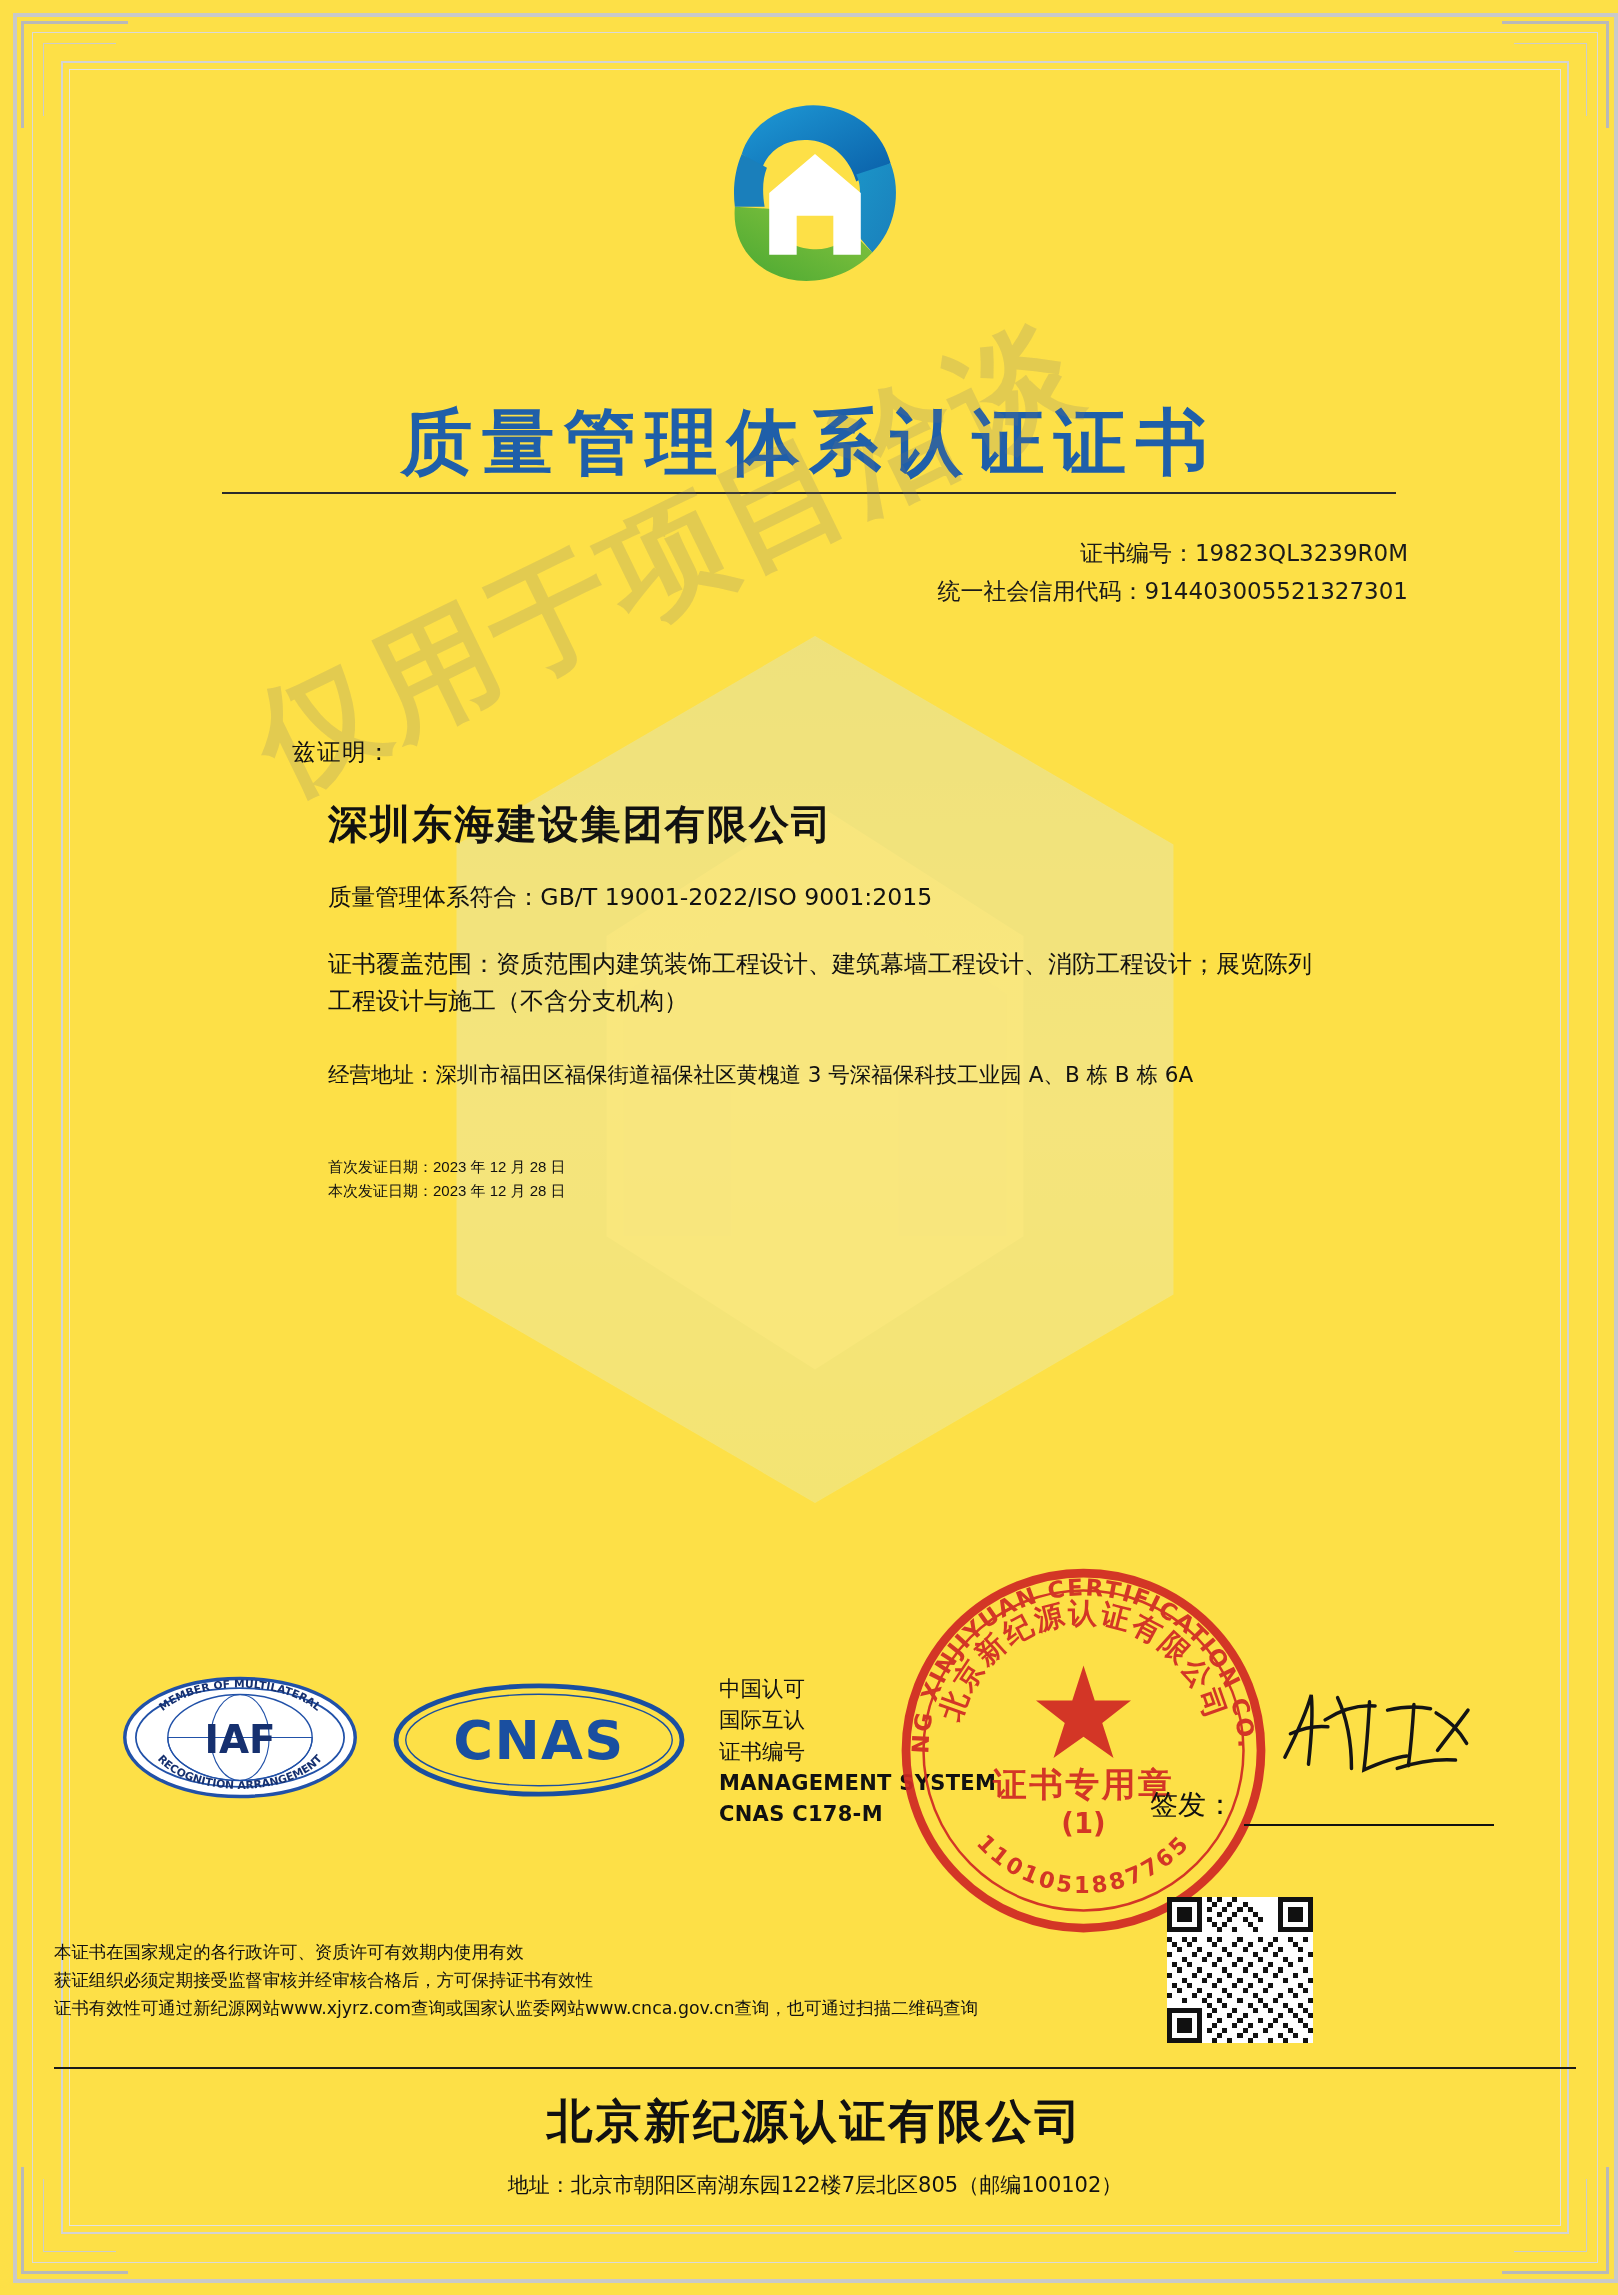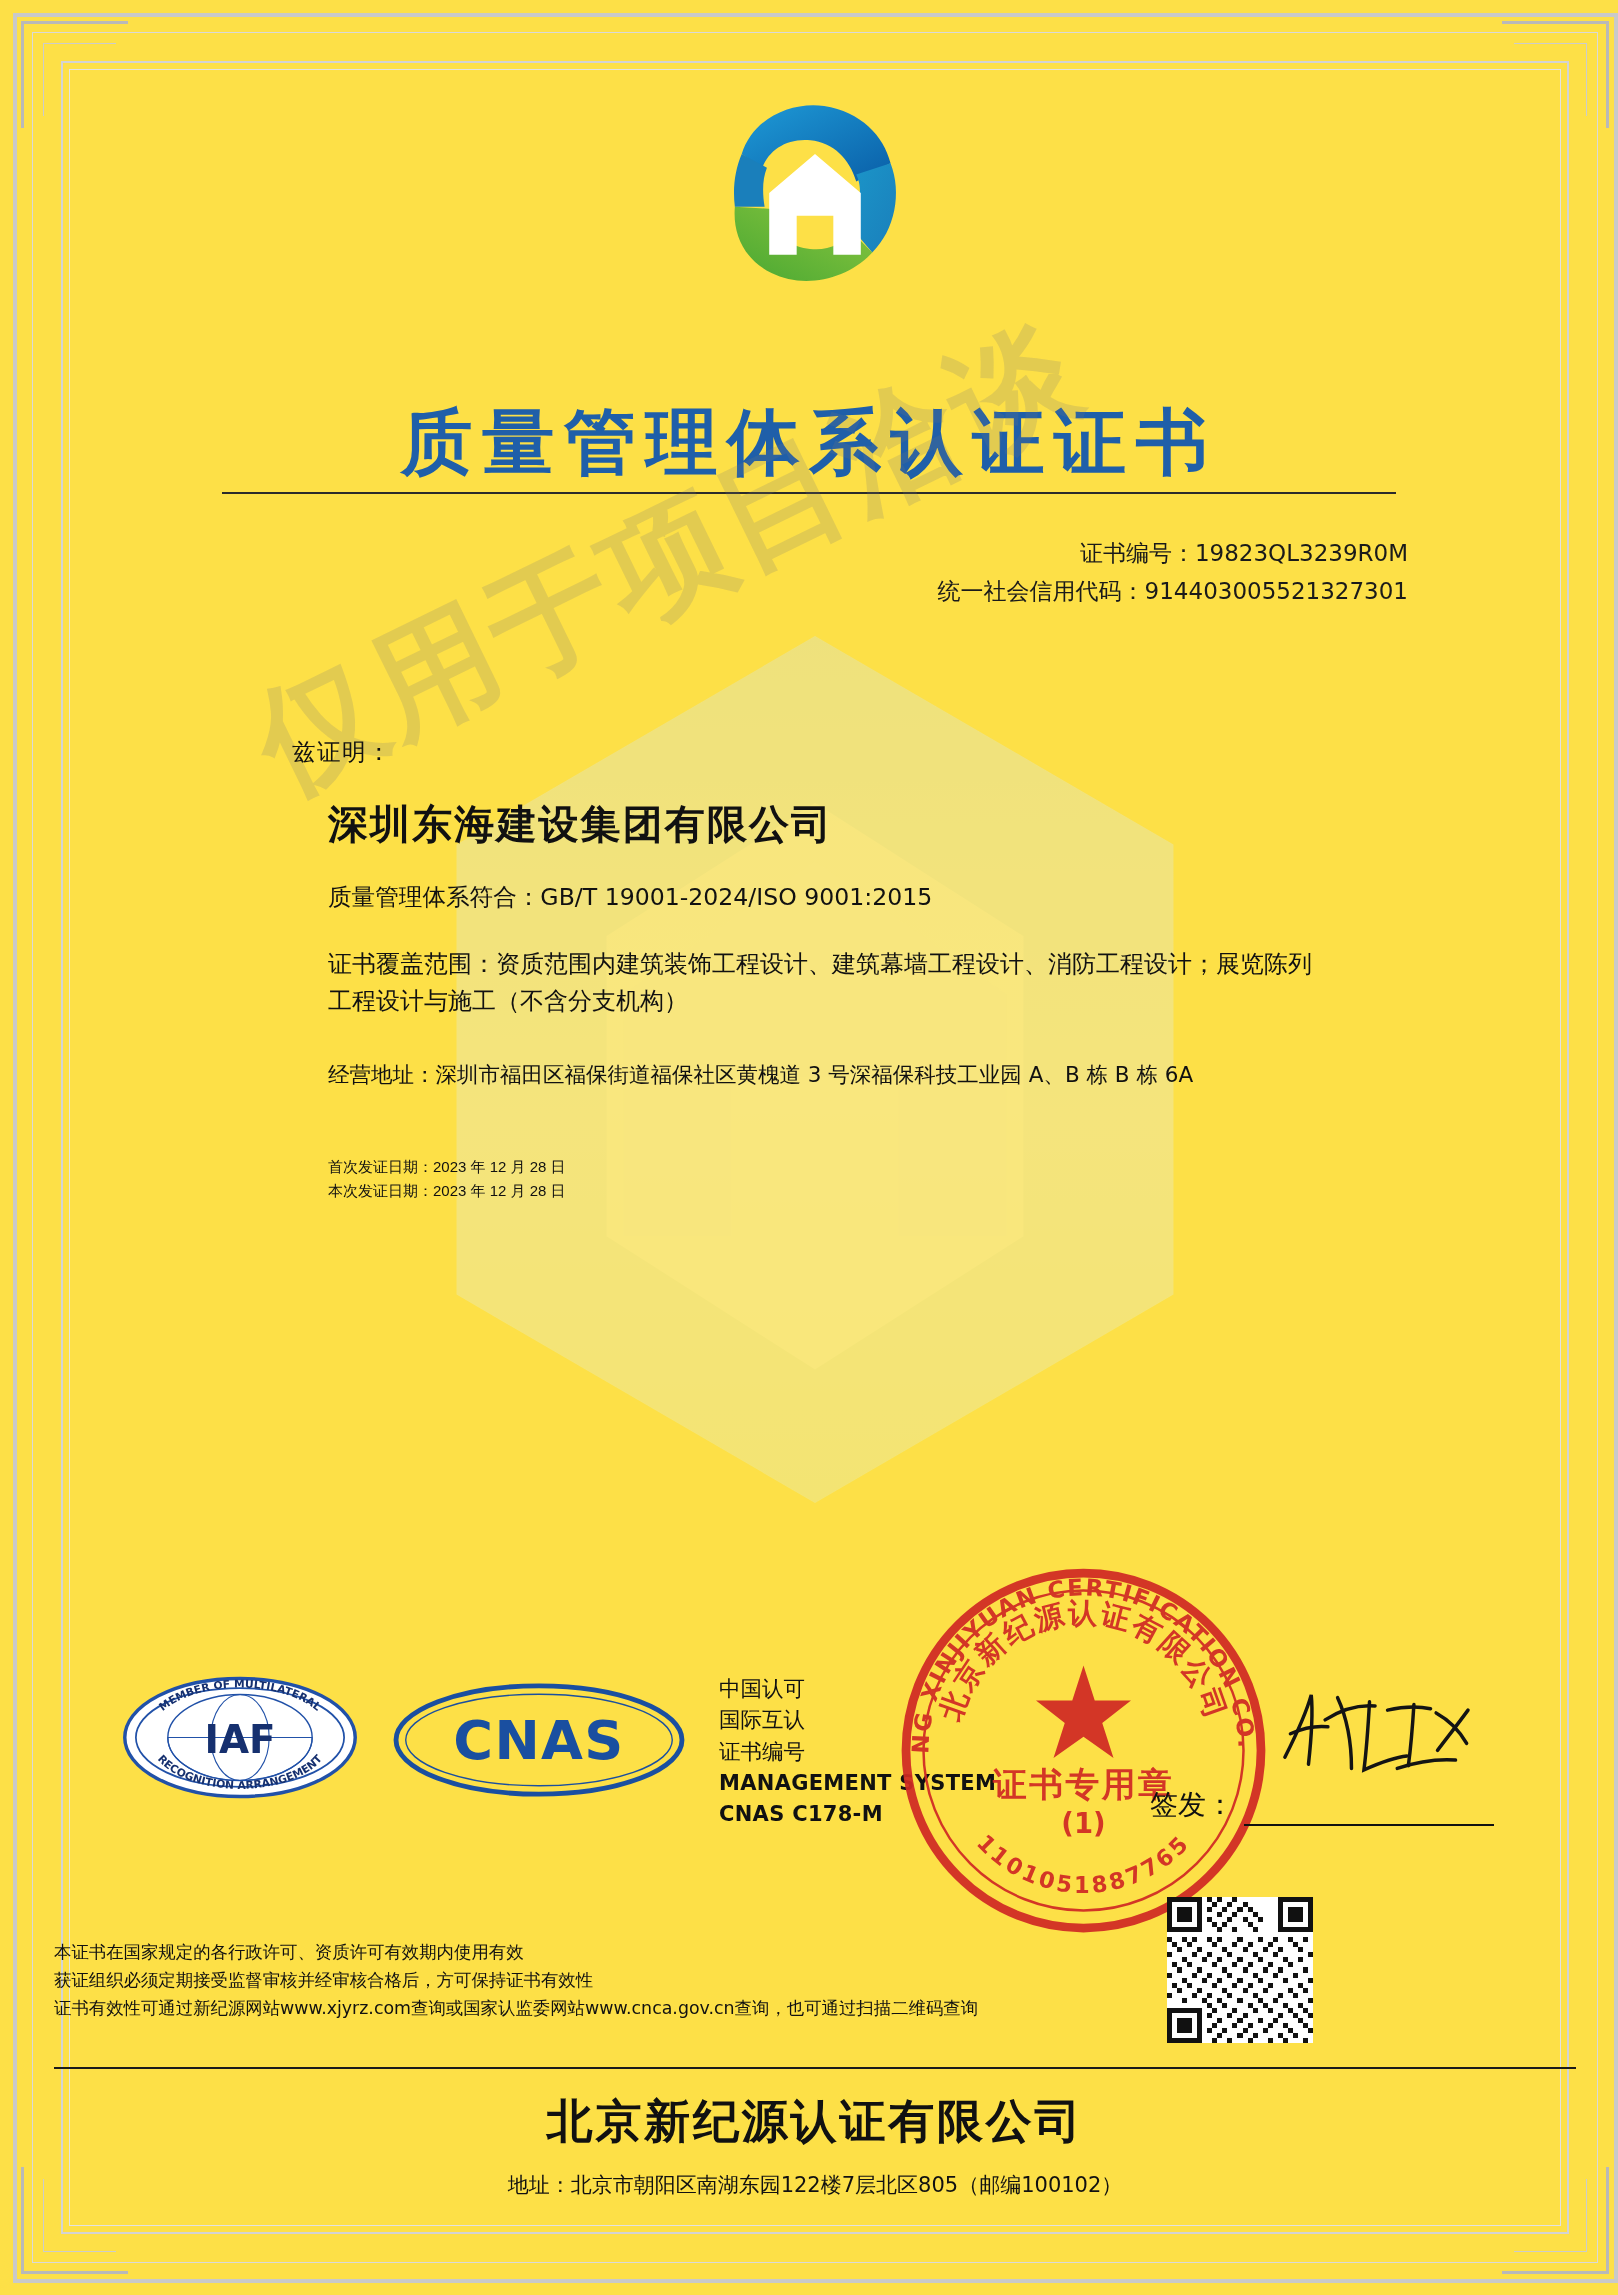--- a/index.html
+++ b/index.html
@@ -372,21 +372,21 @@
     <div>
       <span>统一社会信用代码：</span><span>914403005521327301</span>
     </div>
   </div>
 
   <div class="watermark-text">仅用于项目洽谈</div>
 
   <div class="body-block">
     <div class="lead">兹证明：</div>
     <div class="company">深圳东海建设集团有限公司</div>
-    <div class="standard">质量管理体系符合：GB/T 19001-2024/ISO 9001:2015</div>
+    <div class="standard">质量管理体系符合：GB/T 19001-2022/ISO 9001:2015</div>
     <div class="scope">证书覆盖范围：资质范围内建筑装饰工程设计、建筑幕墙工程设计、消防工程设计；展览陈列工程设计与施工（不含分支机构）</div>
     <div class="addr">
       <div>经营地址：深圳市福田区福保街道福保社区黄槐道 3 号深福保科技工业园 A、B 栋 B 栋 6A</div>
     </div>
     <div class="dates">
       <div>首次发证日期：2023 年 12 月 28 日</div>
       <div>本次发证日期：2023 年 12 月 28 日</div>
     </div>
   </div>
 

